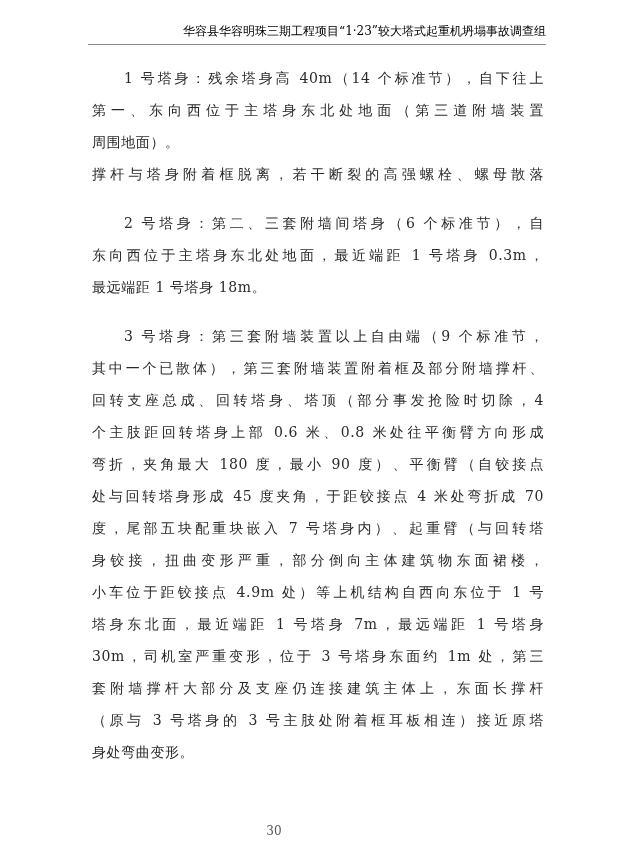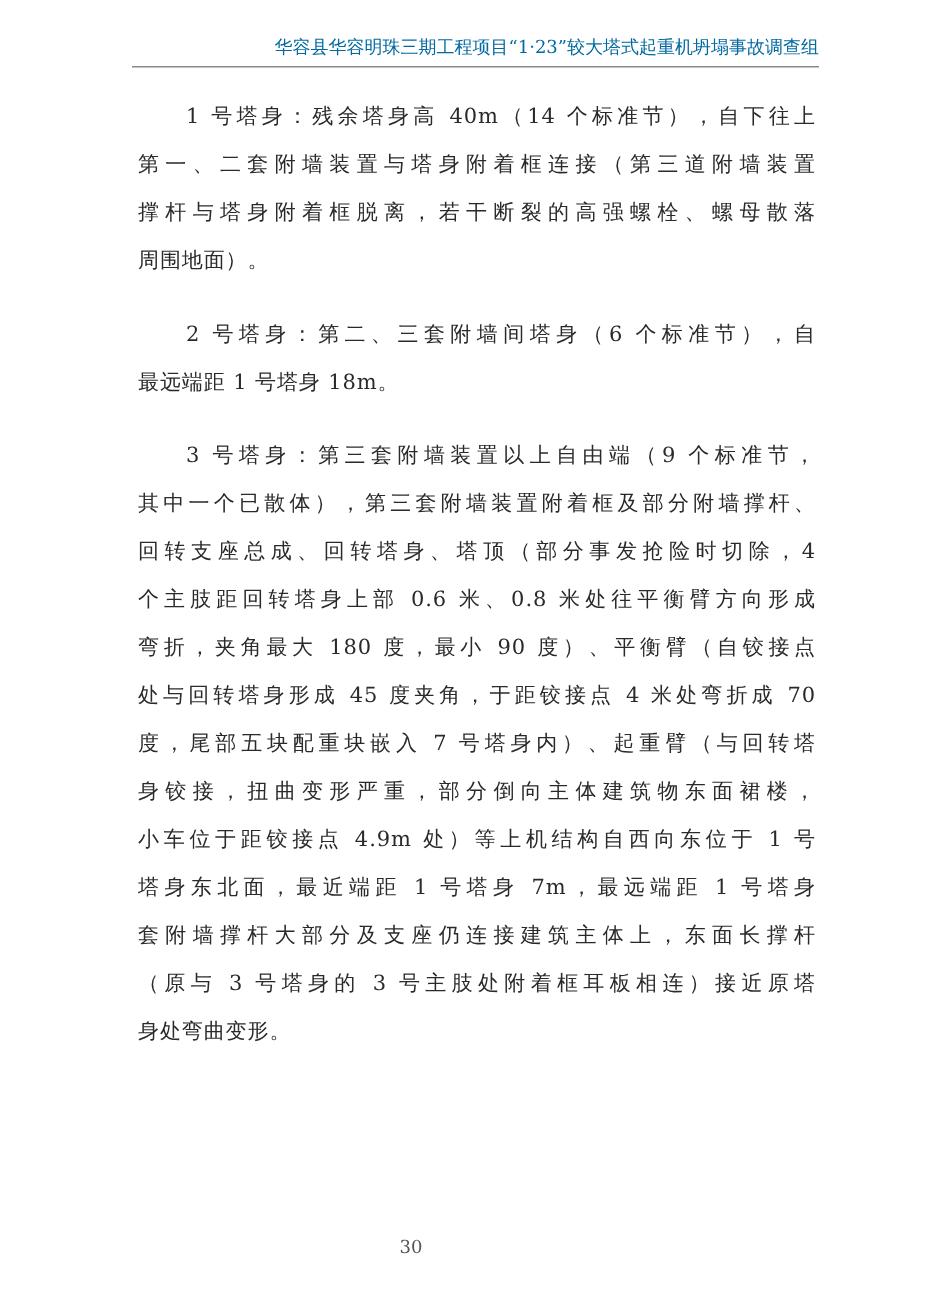--- a/index.html
+++ b/index.html
@@ -12,21 +12,21 @@
     color: #2a2a2a;
   }
   .page-header {
     position: absolute;
     left: 88px; width: 458px; top: 22px;
     height: 22px;
     border-bottom: 1px solid #8a8a8a;
   }
   .page-header .title {
     position: absolute; right: 0; bottom: 4px;
-    font-size: 12px; color: #0369a1; white-space: nowrap;
+    font-size: 12px; color: #000000; white-space: nowrap;
     letter-spacing: 0px;
   }
   .body-text {
     position: absolute;
     left: 92px; width: 452px; top: 62px;
   }
   .para { margin: 0 0 17px 0; }
   .line {
     display: block;
     height: 32px; line-height: 32px;
@@ -48,38 +48,40 @@
 </head>
 <body>
 
 <div class="page-header">
   <span class="title">华容县华容明珠三期工程项目“1·23”较大塔式起重机坍塌事故调查组</span>
 </div>
 
 <div class="body-text">
   <div class="para">
     <span class="line indent">1 号塔身：残余塔身高 40m（14 个标准节），自下往上</span>
-    <span class="line">第一、二套附墙装置与塔身附着框连接（第三道附墙装置</span>
+    <span class="line">第一、东向西位于主塔身东北处地面（第三道附墙装置</span>
+    <span class="line last">周围地面）。</span>
     <span class="line">撑杆与塔身附着框脱离，若干断裂的高强螺栓、螺母散落</span>
-    <span class="line last">周围地面）。</span>
   </div>
   <div class="para">
     <span class="line indent">2 号塔身：第二、三套附墙间塔身（6 个标准节），自</span>
+    <span class="line">东向西位于主塔身东北处地面，最近端距 1 号塔身 0.3m，</span>
     <span class="line last">最远端距 1 号塔身 18m。</span>
   </div>
   <div class="para">
     <span class="line indent">3 号塔身：第三套附墙装置以上自由端（9 个标准节，</span>
     <span class="line">其中一个已散体），第三套附墙装置附着框及部分附墙撑杆、</span>
     <span class="line">回转支座总成、回转塔身、塔顶（部分事发抢险时切除，4</span>
     <span class="line">个主肢距回转塔身上部 0.6 米、0.8 米处往平衡臂方向形成</span>
     <span class="line">弯折，夹角最大 180 度，最小 90 度）、平衡臂（自铰接点</span>
     <span class="line">处与回转塔身形成 45 度夹角，于距铰接点 4 米处弯折成 70</span>
     <span class="line">度，尾部五块配重块嵌入 7 号塔身内）、起重臂（与回转塔</span>
     <span class="line">身铰接，扭曲变形严重，部分倒向主体建筑物东面裙楼，</span>
     <span class="line">小车位于距铰接点 4.9m 处）等上机结构自西向东位于 1 号</span>
     <span class="line">塔身东北面，最近端距 1 号塔身 7m，最远端距 1 号塔身</span>
+    <span class="line">30m，司机室严重变形，位于 3 号塔身东面约 1m 处，第三</span>
     <span class="line">套附墙撑杆大部分及支座仍连接建筑主体上，东面长撑杆</span>
     <span class="line">（原与 3 号塔身的 3 号主肢处附着框耳板相连）接近原塔</span>
     <span class="line last">身处弯曲变形。</span>
   </div>
 </div>
 
 <div class="page-number">30</div>
 
 </body></html>

